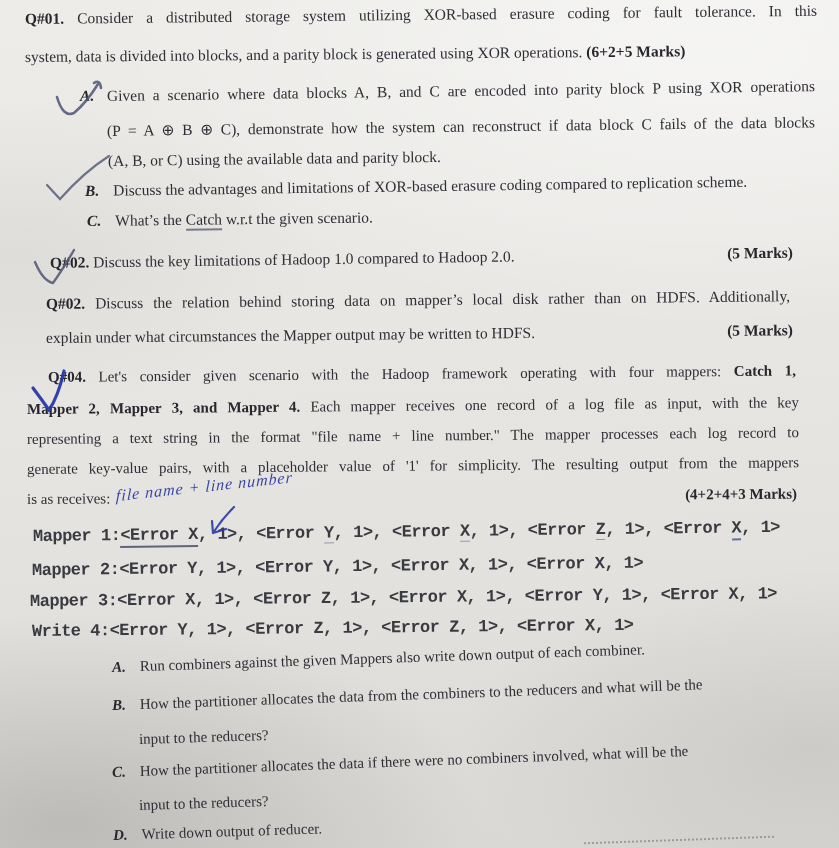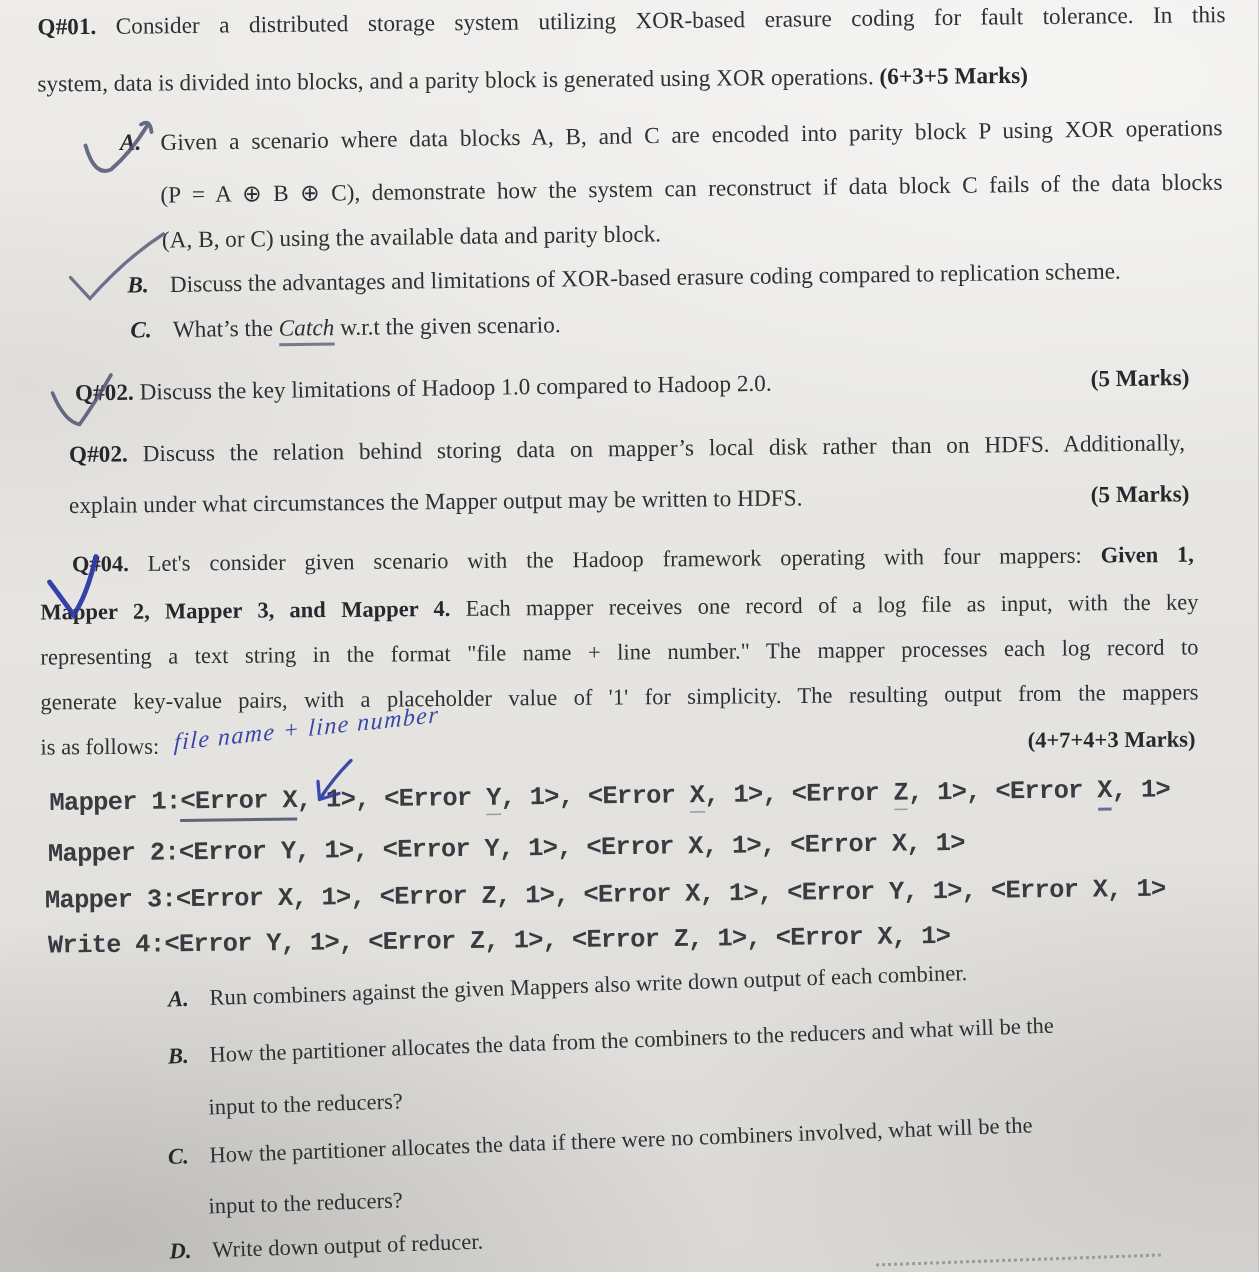--- a/index.html
+++ b/index.html
@@ -24,40 +24,40 @@
   .row-flex{display:flex;justify-content:space-between;}
   .q4line{font-size:15px;}
   .mono{
     font-family:"Liberation Mono", monospace;
     font-size:17px;font-weight:600;color:#3a3a41;letter-spacing:-0.5px;
   }
   .bi{font-size:15px;}
   .hu-strong{border-bottom:2.5px solid rgba(72,78,104,.85);padding-bottom:1px;}
   .hu-strong2{border-bottom:2.5px solid rgba(70,84,140,.8);padding-bottom:1px;}
   .hu-light{border-bottom:1.5px solid rgba(88,94,120,.55);}
-  .catch-u{border-bottom:2.5px solid rgba(70,75,100,.7);padding-bottom:1px;font-style:italic;}
+  .catch-u{border-bottom:2.5px solid rgba(70,75,100,.7);padding-bottom:1px;}
   #hand-note{
     position:absolute;left:116px;top:487px;
     transform:rotate(-6deg) skewX(-8deg);transform-origin:left center;
     font-style:italic;font-size:16px;letter-spacing:1px;
     color:#2a38a4;opacity:.92;
   }
   #ink-svg{position:absolute;left:0;top:0;pointer-events:none;}
   #dotted-line{
     position:absolute;left:584px;top:839px;width:190px;height:0;
     border-top:2px dotted #8d8d8a;transform:rotate(-2deg);opacity:.8;
   }
 </style>
 </head>
 <body>
 
 <div id="paper">
 
   <div class="line just" style="left:25px;top:9px;width:792px;transform:rotate(-0.6deg);transform-origin:left center;"><span class="b">Q#01.</span> <span>Consider a distributed storage system utilizing XOR-based erasure coding for fault tolerance. In this</span></div>
-  <div class="line" style="left:25px;top:47px;transform:rotate(-0.5deg);transform-origin:left center;"><span>system, data is divided into blocks, and a parity block is generated using XOR operations.</span> <span class="marks">(6+3+5 Marks)</span></div>
+  <div class="line" style="left:25px;top:47px;transform:rotate(-0.5deg);transform-origin:left center;"><span>system, data is divided into blocks, and a parity block is generated using XOR operations.</span> <span class="marks">(6+2+5 Marks)</span></div>
 
   <div class="line" style="left:80px;top:86px;transform:rotate(-0.8deg);transform-origin:left center;"><span class="lbl">A.</span></div>
   <div class="line just" style="left:107px;top:86px;width:708px;transform:rotate(-0.8deg);transform-origin:left center;">Given a scenario where data blocks A, B, and C are encoded into parity block P using XOR operations</div>
   <div class="line just" style="left:107px;top:121px;width:708px;transform:rotate(-0.7deg);transform-origin:left center;">(P = A ⊕ B ⊕ C), demonstrate how the system can reconstruct if data block C fails of the data blocks</div>
   <div class="line" style="left:108px;top:151px;transform:rotate(-0.7deg);transform-origin:left center;">(A, B, or C) using the available data and parity block.</div>
 
   <div class="line" style="left:85px;top:181px;transform:rotate(-0.8deg);transform-origin:left center;"><span class="lbl">B.</span><span>Discuss the advantages and limitations of XOR-based erasure coding compared to replication scheme.</span></div>
 
   <div class="line" style="left:87px;top:211px;transform:rotate(-0.7deg);transform-origin:left center;"><span class="lbl">C.</span><span>What’s the </span><span class="catch-u">Catch</span><span> w.r.t the given scenario.</span></div>
 
@@ -65,27 +65,27 @@
       <span><span class="b">Q#02.</span> <span>Discuss the key limitations of Hadoop 1.0 compared to Hadoop 2.0.</span></span>
       <span class="marks">(5 Marks)</span>
     </div>
 
   <div class="line just" style="left:46px;top:294px;width:744px;transform:rotate(-0.6deg);transform-origin:left center;"><span class="b">Q#02.</span> <span>Discuss the relation behind storing data on mapper’s local disk rather than on HDFS. Additionally,</span></div>
   <div class="line row-flex" style="left:46px;top:328px;right:46px;transform:rotate(-0.6deg);transform-origin:left center;">
       <span>explain under what circumstances the Mapper output may be written to HDFS.</span>
       <span class="marks">(5 Marks)</span>
     </div>
 
-  <div class="line just q4line" style="left:48px;top:368px;width:748px;transform:rotate(-0.5deg);transform-origin:left center;"><span class="b">Q#04.</span> <span>Let's consider given scenario with the Hadoop framework operating with four mappers: </span><span class="b">Given 1,</span></div>
+  <div class="line just q4line" style="left:48px;top:368px;width:748px;transform:rotate(-0.5deg);transform-origin:left center;"><span class="b">Q#04.</span> <span>Let's consider given scenario with the Hadoop framework operating with four mappers: </span><span class="b">Catch 1,</span></div>
   <div class="line just q4line" style="left:27px;top:400px;width:772px;transform:rotate(-0.5deg);transform-origin:left center;"><span class="b">Mapper 2, Mapper 3, and Mapper 4.</span><span> Each mapper receives one record of a log file as input, with the key</span></div>
   <div class="line just q4line" style="left:27px;top:430px;width:772px;transform:rotate(-0.5deg);transform-origin:left center;">representing a text string in the format "file name + line number." The mapper processes each log record to</div>
   <div class="line just q4line" style="left:27px;top:460px;width:772px;transform:rotate(-0.5deg);transform-origin:left center;">generate key-value pairs, with a placeholder value of '1' for simplicity. The resulting output from the mappers</div>
   <div class="line row-flex q4line" style="left:27px;top:490px;right:42px;transform:rotate(-0.4deg);transform-origin:left center;">
-      <span>is as follows:</span>
-      <span class="marks">(4+7+4+3 Marks)</span>
+      <span>is as receives:</span>
+      <span class="marks">(4+2+4+3 Marks)</span>
     </div>
 
   <div id="hand-note">file name + line number</div>
 
   <div class="line mono" style="left:33px;top:526px;transform:rotate(-0.7deg);transform-origin:left center;"><span>Mapper 1:</span><span class="hu-strong">&lt;Error X</span><span>, 1&gt;, &lt;Error </span><span class="hu-light">Y</span><span>, 1&gt;, &lt;Error </span><span class="hu-light">X</span><span>, 1&gt;, &lt;Error </span><span class="hu-light">Z</span><span>, 1&gt;, &lt;Error </span><span class="hu-strong2">X</span><span>, 1&gt;</span></div>
   <div class="line mono" style="left:32px;top:560px;transform:rotate(-0.7deg);transform-origin:left center;"><span>Mapper 2:</span><span>&lt;Error Y, 1&gt;, &lt;Error Y, 1&gt;, &lt;Error X, 1&gt;, &lt;Error X, 1&gt;</span></div>
   <div class="line mono" style="left:30px;top:591px;transform:rotate(-0.6deg);transform-origin:left center;"><span>Mapper 3:</span><span>&lt;Error X, 1&gt;, &lt;Error Z, 1&gt;, &lt;Error X, 1&gt;, &lt;Error Y, 1&gt;, &lt;Error X, 1&gt;</span></div>
   <div class="line mono" style="left:32px;top:621px;transform:rotate(-0.6deg);transform-origin:left center;"><span>Write 4:</span><span>&lt;Error Y, 1&gt;, &lt;Error Z, 1&gt;, &lt;Error Z, 1&gt;, &lt;Error X, 1&gt;</span></div>
 
   <div class="line bi" style="left:112px;top:658px;transform:rotate(-1.9deg);transform-origin:left center;"><span class="lbl">A.</span><span>Run combiners against the given Mappers also write down output of each combiner.</span></div>

